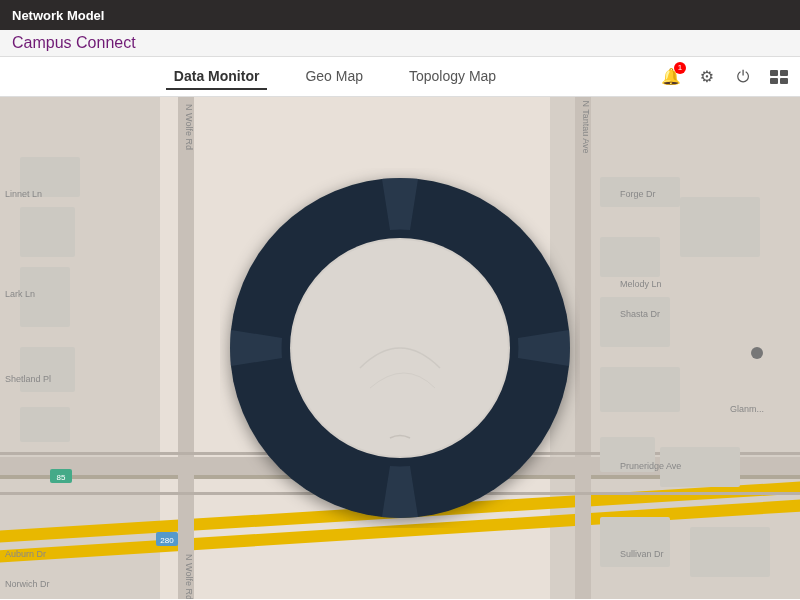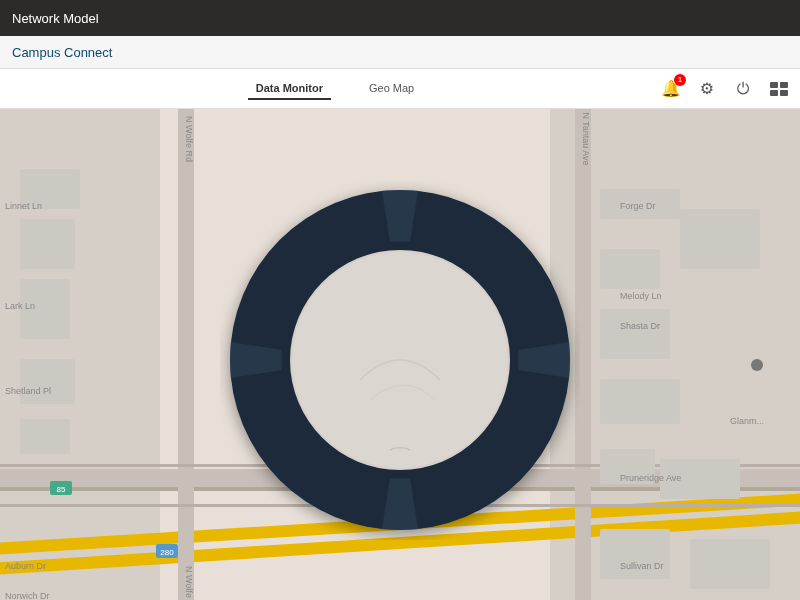--- a/index.html
+++ b/index.html
@@ -2,37 +2,37 @@
 <html><head>
   <meta charset="utf-8">
   <style>
     * { margin: 0; padding: 0; box-sizing: border-box; }
     body { width: 800px; height: 600px; overflow: hidden; font-family: Arial, sans-serif; background: #fff; }
 
     
     #title-bar {
       background: #2d2a2a;
       color: #fff;
-      height: 36px;
+      height: 30px;
       display: flex;
       align-items: center;
       padding: 0 12px;
       font-size: 13px;
-      font-weight: 400;
+      font-weight: 700;
     }
 
     
     #sub-header {
       background: #f5f5f5;
-      height: 33px;
+      height: 27px;
       display: flex;
       align-items: center;
       padding: 0 12px;
-      font-size: 13px;
-      color: #0c4a6e;
+      font-size: 16px;
+      color: #701a75;
       border-bottom: 1px solid #ddd;
     }
 
     
     #nav-bar {
       background: #fff;
       height: 40px;
       display: flex;
       align-items: center;
       border-bottom: 1px solid #ddd;
@@ -40,21 +40,21 @@
     }
 
     .nav-tabs {
       display: flex;
       flex: 1;
       justify-content: center;
       gap: 30px;
     }
 
     .nav-tab {
-      font-size: 11px;
+      font-size: 14px;
       color: #555;
       cursor: pointer;
       padding: 4px 8px;
       border-bottom: 2px solid transparent;
     }
 
     .nav-tab.active {
       color: #333;
       border-bottom: 2px solid #333;
       font-weight: 600;
@@ -132,20 +132,21 @@
 </div>
 
 <div id="sub-header">
   <span>Campus Connect</span>
 </div>
 
 <div id="nav-bar">
   <div class="nav-tabs">
     <span class="nav-tab active">Data Monitor</span>
     <span class="nav-tab">Geo Map</span>
+    <span class="nav-tab">Topology Map</span>
   </div>
   <div class="nav-icons">
     <div class="nav-icon">
       🔔
       <span class="badge">1</span>
     </div>
     <div class="nav-icon">⚙</div>
     <div class="nav-icon">⏻</div>
     <div class="nav-icon">
       <svg width="18" height="14" viewBox="0 0 18 14">

